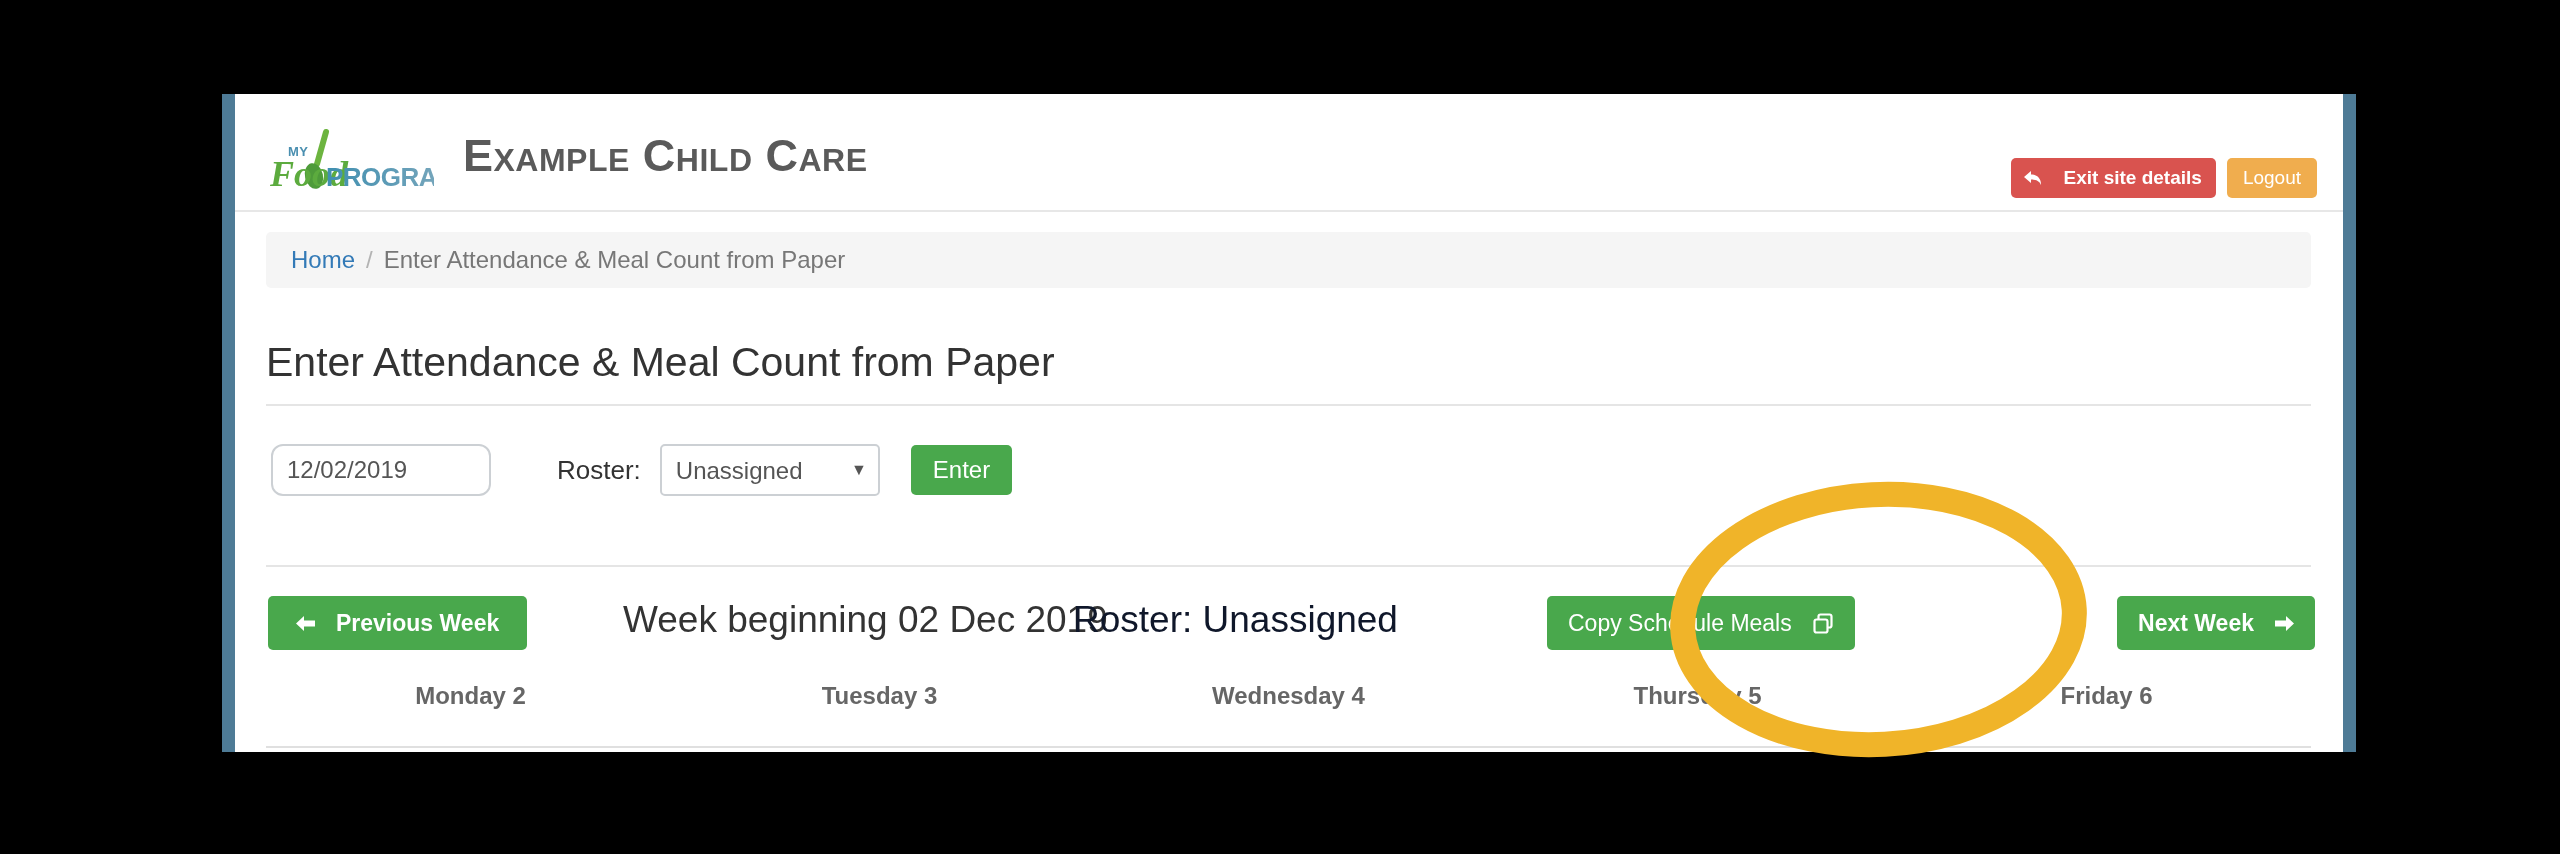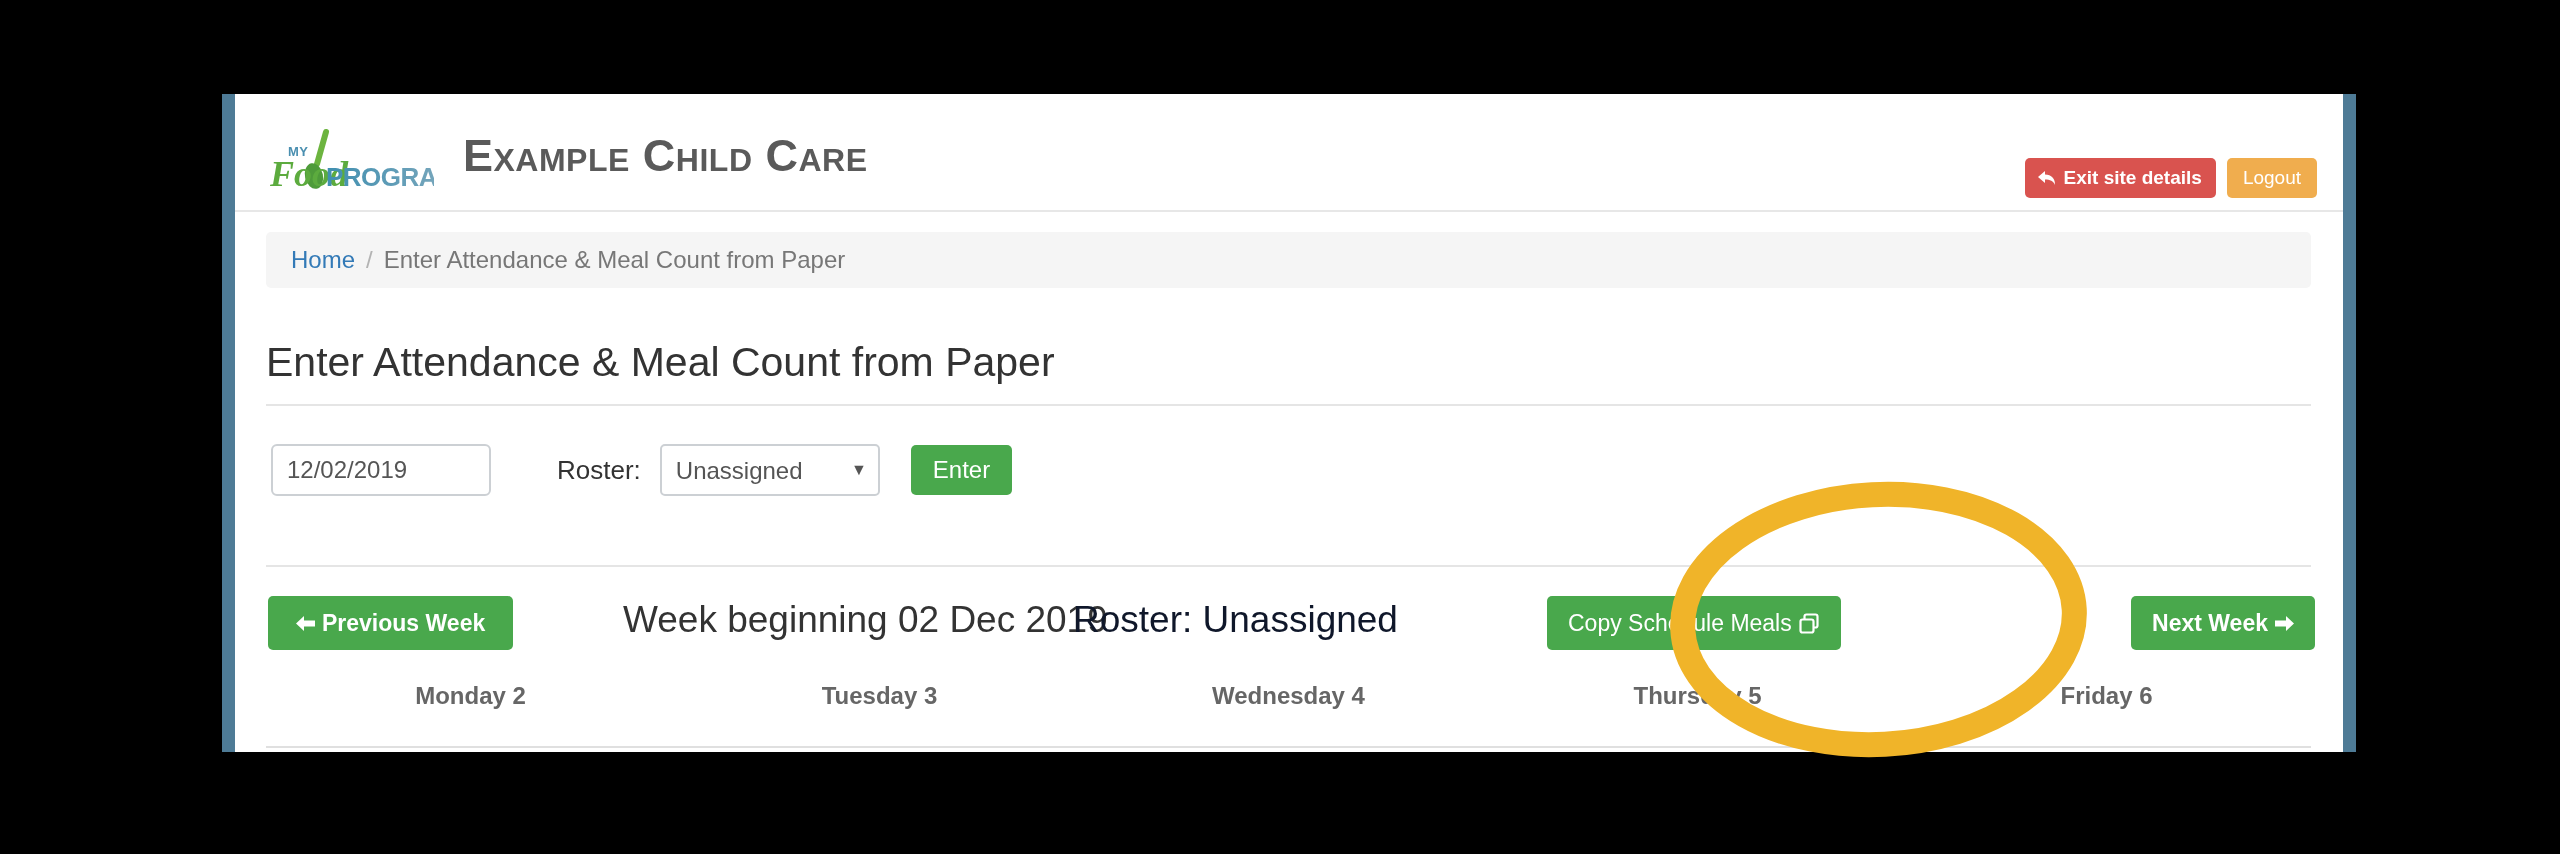--- a/index.html
+++ b/index.html
@@ -78,21 +78,21 @@
     top: 64px;
     display: flex;
     align-items: center;
     gap: 11px;
   }
 
   .btn {
     display: inline-flex;
     align-items: center;
     justify-content: center;
-    gap: 7px;
+    gap: 21px;
     border: none;
     border-radius: 5px;
     color: #ffffff;
     font-family: "Liberation Sans", sans-serif;
     cursor: pointer;
     white-space: nowrap;
     line-height: 1;
   }
 
   .btn-exit {
@@ -164,21 +164,21 @@
     left: 36px;
     top: 350px;
     display: flex;
     align-items: center;
   }
 
   .date-input {
     width: 220px;
     height: 52px;
     border: 2px solid #ccd0d4;
-    border-radius: 6px;
+    border-radius: 12px;
     background: #ffffff;
     color: #555555;
     font-family: "Liberation Sans", sans-serif;
     font-size: 24px;
     padding: 0 14px;
     box-sizing: border-box;
     outline: none;
   }
 
   .roster-label {

